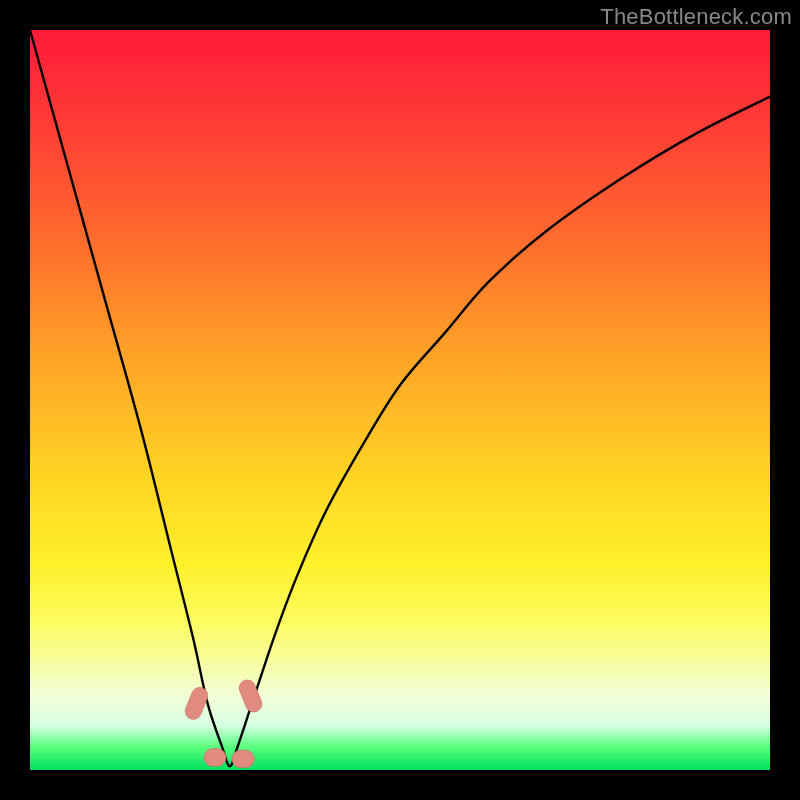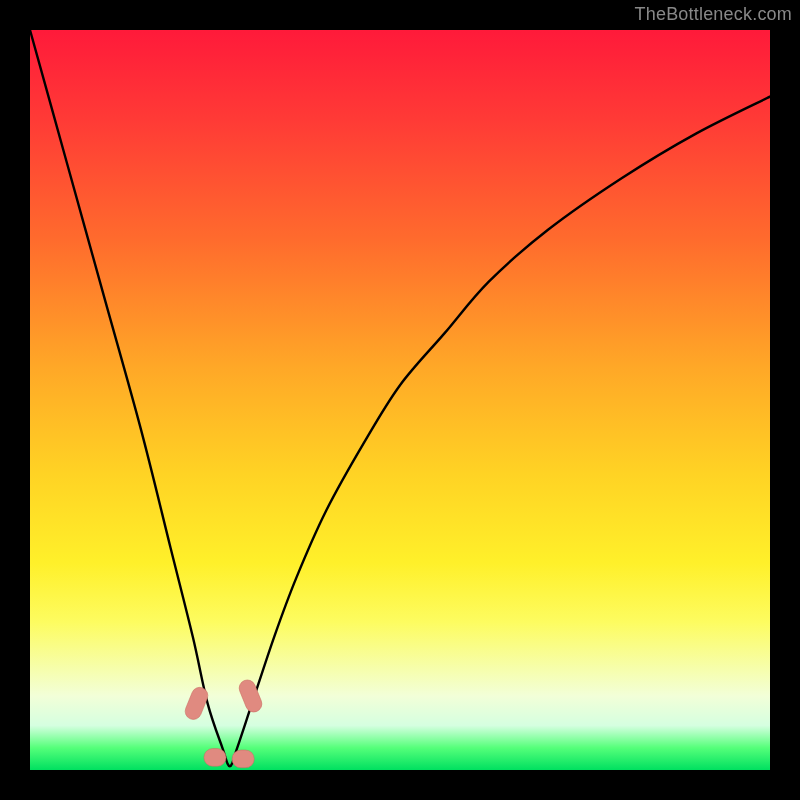--- a/index.html
+++ b/index.html
@@ -35,21 +35,21 @@
       #f2ffd8 90%,
       #d5ffe0 94%,
       #55ff7a 97%,
       #00e060 100%);
   }
   .watermark {
     position: absolute;
     top: 4px;
     right: 8px;
     font-family: Arial, Helvetica, sans-serif;
-    font-size: 18px;
+    font-size: 22px;
     color: #888888;
     letter-spacing: 0.2px;
   }
   svg.curve {
     position: absolute;
     left: 0;
     top: 0;
     width: 740px;
     height: 740px;
     overflow: visible;

